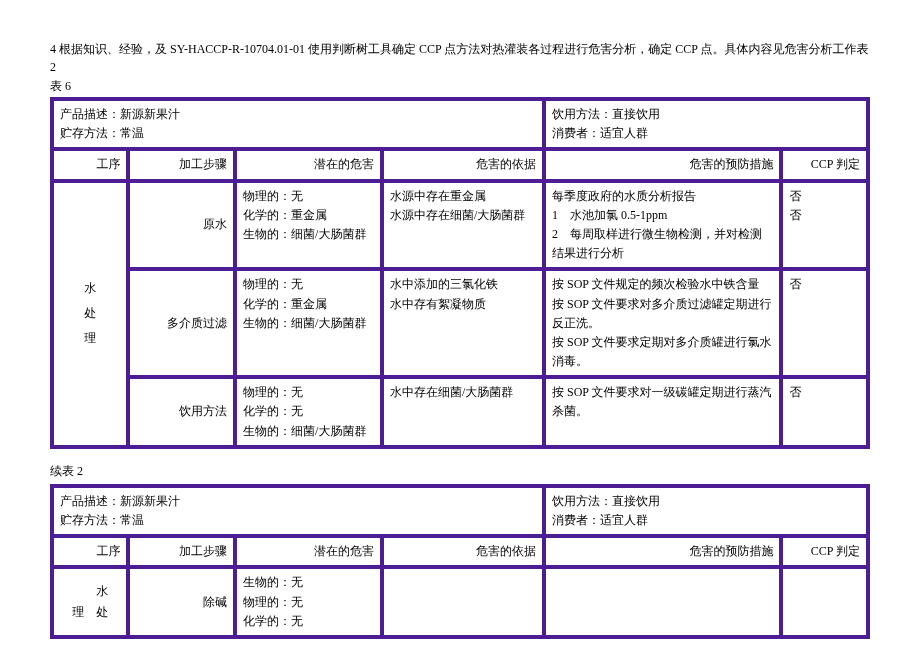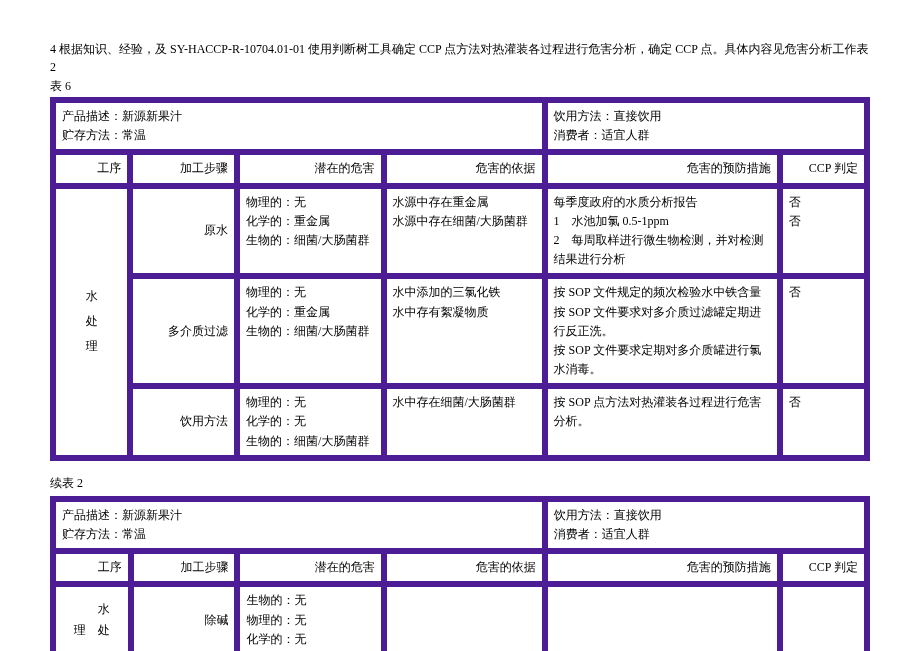--- a/index.html
+++ b/index.html
@@ -18,21 +18,21 @@
     }
     .table-label {
       margin-bottom: 2px;
     }
     table {
       border-collapse: collapse;
       width: 100%;
       margin-bottom: 14px;
     }
     td, th {
-      border: 6px solid #4c1d95;
+      border: 4px solid #4c1d95;
       padding: 4px 6px;
       vertical-align: top;
       font-weight: normal;
       text-align: left;
       line-height: 1.6;
     }
     .info-row td {
       border-bottom: 1px solid #000;
     }
     .info-left {
@@ -113,21 +113,21 @@
     <td class="step-cell">多介质过滤</td>
     <td>物理的：无<br>化学的：重金属<br>生物的：细菌/大肠菌群</td>
     <td>水中添加的三氯化铁<br>水中存有絮凝物质</td>
     <td>按 SOP 文件规定的频次检验水中铁含量<br>按 SOP 文件要求对多介质过滤罐定期进行反正洗。<br>按 SOP 文件要求定期对多介质罐进行氯水消毒。</td>
     <td>否</td>
   </tr>
   <tr>
     <td class="step-cell">饮用方法</td>
     <td>物理的：无<br>化学的：无<br>生物的：细菌/大肠菌群</td>
     <td>水中存在细菌/大肠菌群</td>
-    <td>按 SOP 点方法对热灌装各过程进行危害分析。</td>
+    <td>按 SOP 文件要求对一级碳罐定期进行蒸汽杀菌。</td>
     <td>否</td>
   </tr>
 </tbody>
   </table>
 
 <div class="cont-label">续表 2</div>
 
 <table>
   <tbody>
       <tr class="info-row">

